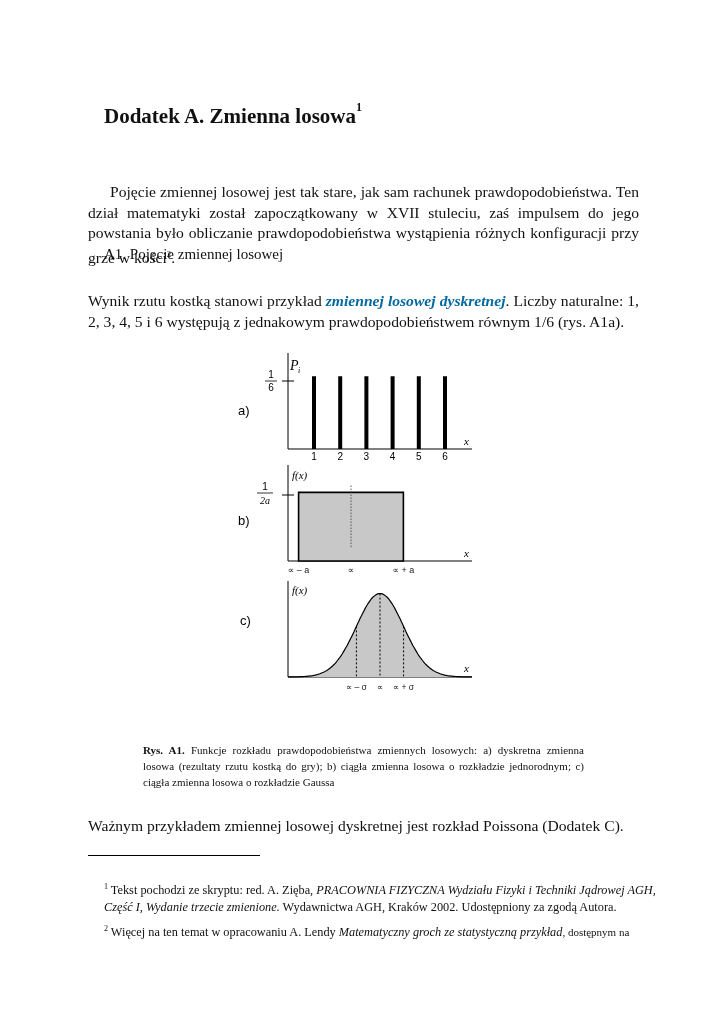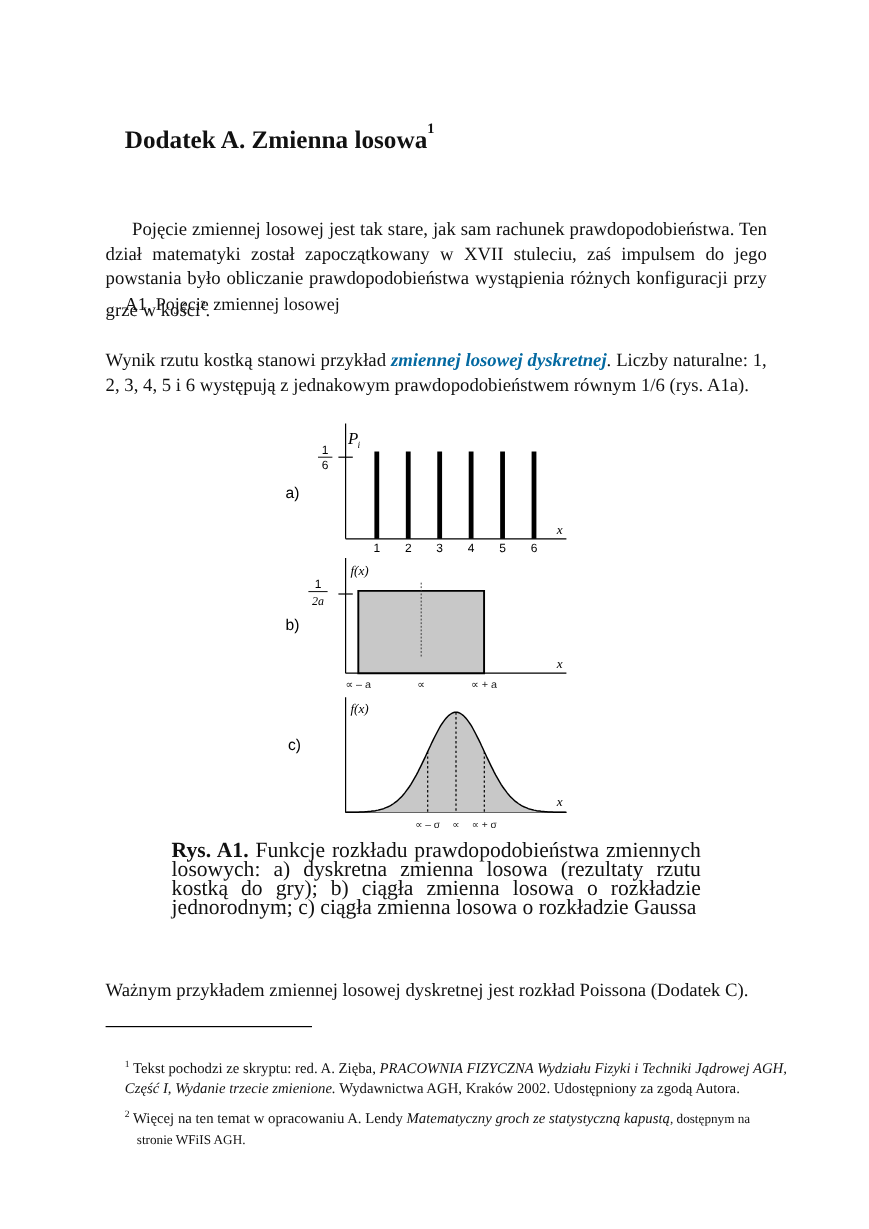--- a/index.html
+++ b/index.html
@@ -6,21 +6,21 @@
   body { width:724px; height:1024px; position:relative; overflow:hidden;
          font-family:"Liberation Serif", serif; color:#111; }
   .abs { position:absolute; }
   h1.title { position:absolute; left:104px; top:104px; margin:0; font-size:21px; font-weight:bold; letter-spacing:0; }
   h1.title sup { font-size:12px; vertical-align:top; position:relative; top:-4px; }
   .para { position:absolute; left:88px; width:551px; font-size:15.6px; line-height:20.5px; text-align:justify; margin:0; }
   .para .indent { display:inline-block; width:22px; }
   .para sup { font-size:9px; }
   h2.section { position:absolute; left:104px; top:246px; margin:0; font-size:15px; font-weight:normal; }
   .emph { color:#0369a1; font-weight:bold; font-style:italic; }
-  .caption { position:absolute; left:143px; top:700px; width:441px; font-size:18px; line-height:16px; text-align:justify; margin:0; }
+  .caption { position:absolute; left:143px; top:742px; width:441px; font-size:11px; line-height:16px; text-align:justify; margin:0; }
   .caption b { font-weight:bold; }
   .rule { position:absolute; left:88px; top:855px; width:172px; height:1px; background:#000; }
   .footnote { position:absolute; left:88px; width:560px; font-size:12.3px; line-height:17px; margin:16px; }
   .footnote sup { font-size:8px; }
   .footnote .hang { display:block; padding-left:10px; }
   .footnote .small { font-size:11px; }
   svg text { font-family:"Liberation Sans", sans-serif; }
   svg text.serif { font-family:"Liberation Serif", serif; font-style:italic; }
 </style>
 </head>
@@ -108,13 +108,13 @@
 </svg>
 
 <p class="caption"><b>Rys. A1.</b><span> Funkcje rozkładu prawdopodobieństwa zmiennych losowych: a) dyskretna zmienna losowa (rezultaty rzutu kostką do gry); b) ciągła zmienna losowa o rozkładzie jednorodnym; c) ciągła zmienna losowa o rozkładzie Gaussa</span></p>
 
 <p class="para" style="top:816px;">Ważnym przykładem zmiennej losowej dyskretnej jest rozkład Poissona (Dodatek C).</p>
 
 <div class="rule"></div>
 
 <p class="footnote" style="top:862px;"><sup>1</sup> <span>Tekst pochodzi ze skryptu: red. A. Zięba, </span><i>PRACOWNIA FIZYCZNA Wydziału Fizyki i Techniki Jądrowej AGH, Część I, Wydanie trzecie zmienione.</i><span> Wydawnictwa AGH, Kraków 2002. Udostępniony za zgodą Autora.</span></p>
 
-<p class="footnote" style="top:904px;"><sup>2</sup> <span>Więcej na ten temat w opracowaniu A. Lendy </span><i>Matematyczny groch ze statystyczną kapustą</i><span class="small">, dostępnym na</span><span class="hang small">stronie WFiIS AGH.</span></p>
+<p class="footnote" style="top:904px;"><sup>2</sup> <span>Więcej na ten temat w opracowaniu A. Lendy </span><i>Matematyczny groch ze statystyczną przykład</i><span class="small">, dostępnym na</span></p>
 
 </body></html>

